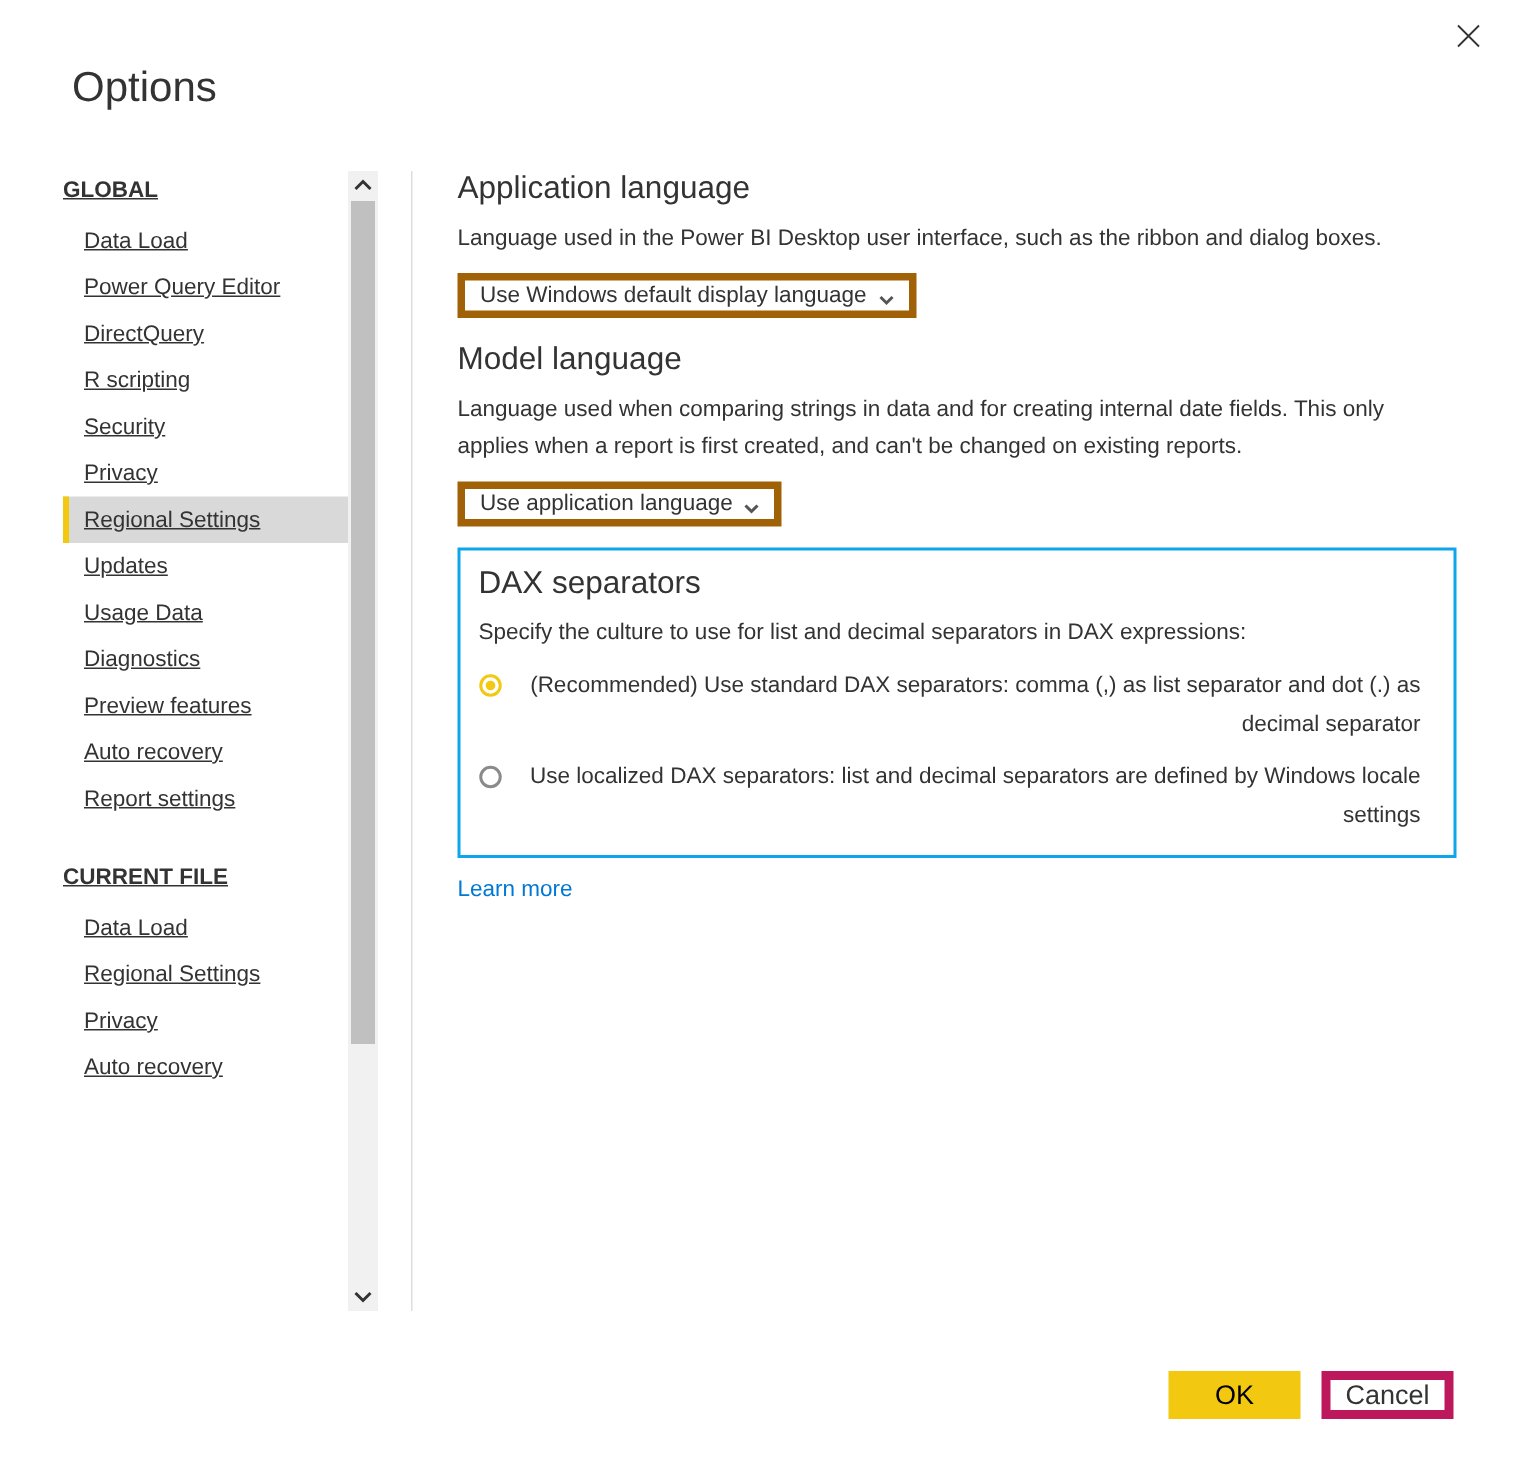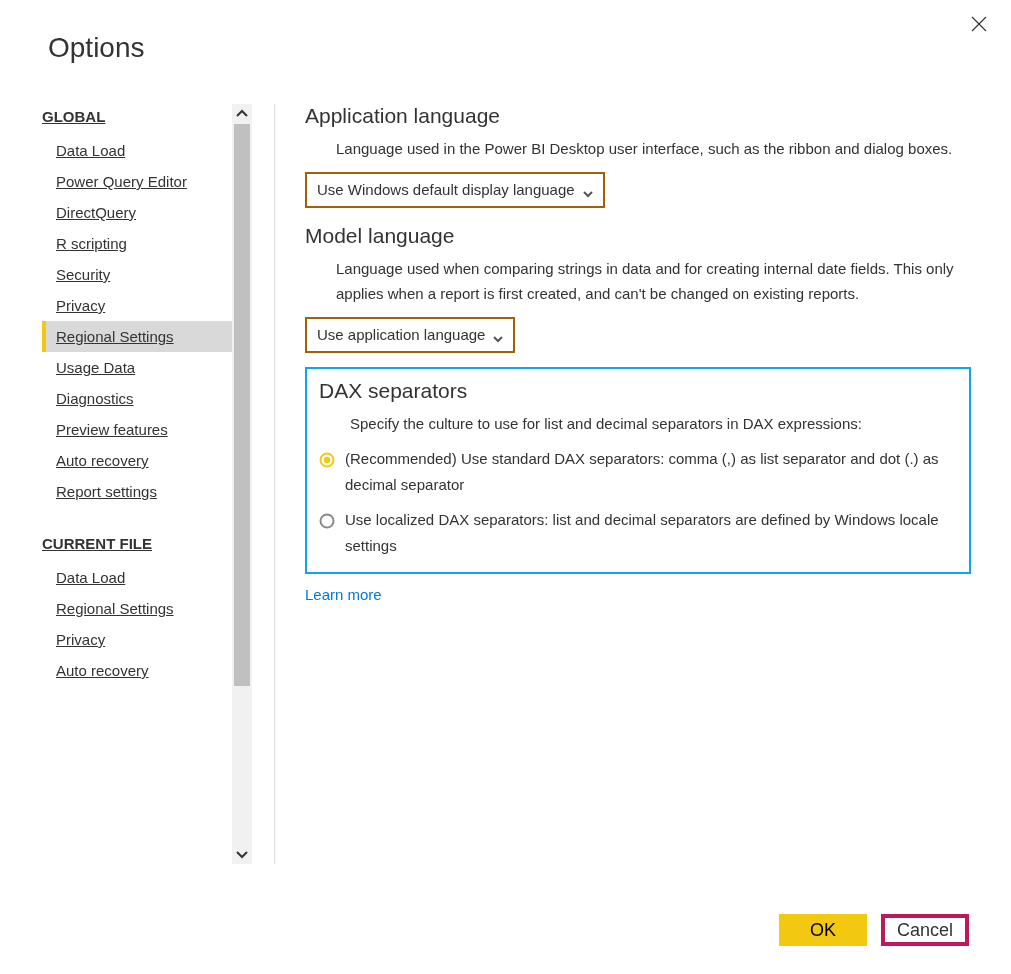--- a/index.html
+++ b/index.html
@@ -19,20 +19,21 @@
     height: 20px;
     cursor: pointer;
     color: #333;
   }
   .close-btn svg { width: 100%; height: 100%; }
   .title {
     font-size: 28px;
     font-weight: 400;
     color: #333;
     padding: 32px 0 0 48px;
+    margin-top: 10px;
   }
   .body {
     display: flex;
     padding-top: 40px;
     padding-left: 42px;
     height: 800px;
   }
   .sidebar-wrap {
     display: flex;
     width: 220px;
@@ -100,27 +101,26 @@
   }
   .content h2 {
     font-size: 21px;
     font-weight: 400;
     color: #333;
     margin-bottom: 8px;
   }
   .content p.desc {
     line-height: 1.7;
     margin-bottom: 10px;
-    margin-left: 31px;
   }
   .select {
     display: inline-flex;
     align-items: center;
-    border: 2px solid #a16207;
-    padding: 16px 10px;
+    border: 5px solid #a16207;
+    padding: 4px 10px;
     height: 30px;
     cursor: pointer;
     gap: 8px;
   }
   .select .caret {
     width: 10px; height: 10px;
   }
   .select .caret svg { width: 10px; height: 10px; stroke: #555; stroke-width: 2; fill: none; }
   .block-gap { height: 16px; }
   .highlight-box {
@@ -128,20 +128,21 @@
     padding: 10px 12px 14px 12px;
     margin-top: 14px;
     margin-bottom: 12px;
   }
   .radio-row {
     display: flex;
     align-items: flex-start;
     gap: 10px;
     margin-top: 10px;
     line-height: 1.7;
+    text-align: right;
   }
   .radio-ring {
     flex-shrink: 0;
     width: 16px; height: 16px;
     margin-top: 4px;
     display: inline-block;
   }
   .radio-label {
     flex: 1;
     padding-right: 10px;
@@ -167,21 +168,21 @@
     font-size: 18px;
     cursor: pointer;
   }
   .btn-primary {
     background: #f2c811;
     color: #000;
     border: none;
   }
   .btn-secondary {
     background: #fff;
-    border: 4px solid #be185d;
+    border: 6px solid #be185d;
     color: #333;
   }
 </style>
 </head>
 <body>
 
 <div class="close-btn">
   <svg viewBox="0 0 20 20">
       <path d="M3 3 L17 17 M17 3 L3 17" stroke="#333" stroke-width="1.2" fill="none"></path>
     </svg>
@@ -193,20 +194,21 @@
   <div class="sidebar-wrap">
     <div class="sidebar" id="sidebar-root">
         <div class="section-header">GLOBAL</div>
         <div class="nav-item">Data Load</div>
         <div class="nav-item">Power Query Editor</div>
         <div class="nav-item">DirectQuery</div>
         <div class="nav-item">R scripting</div>
         <div class="nav-item">Security</div>
         <div class="nav-item">Privacy</div>
         <div class="nav-item selected">Regional Settings</div>
+        <div class="nav-item">Updates</div>
         <div class="nav-item">Usage Data</div>
         <div class="nav-item">Diagnostics</div>
         <div class="nav-item">Preview features</div>
         <div class="nav-item">Auto recovery</div>
         <div class="nav-item">Report settings</div>
         <div class="section-gap"></div>
         <div class="section-header">CURRENT FILE</div>
         <div class="nav-item">Data Load</div>
         <div class="nav-item">Regional Settings</div>
         <div class="nav-item">Privacy</div>

